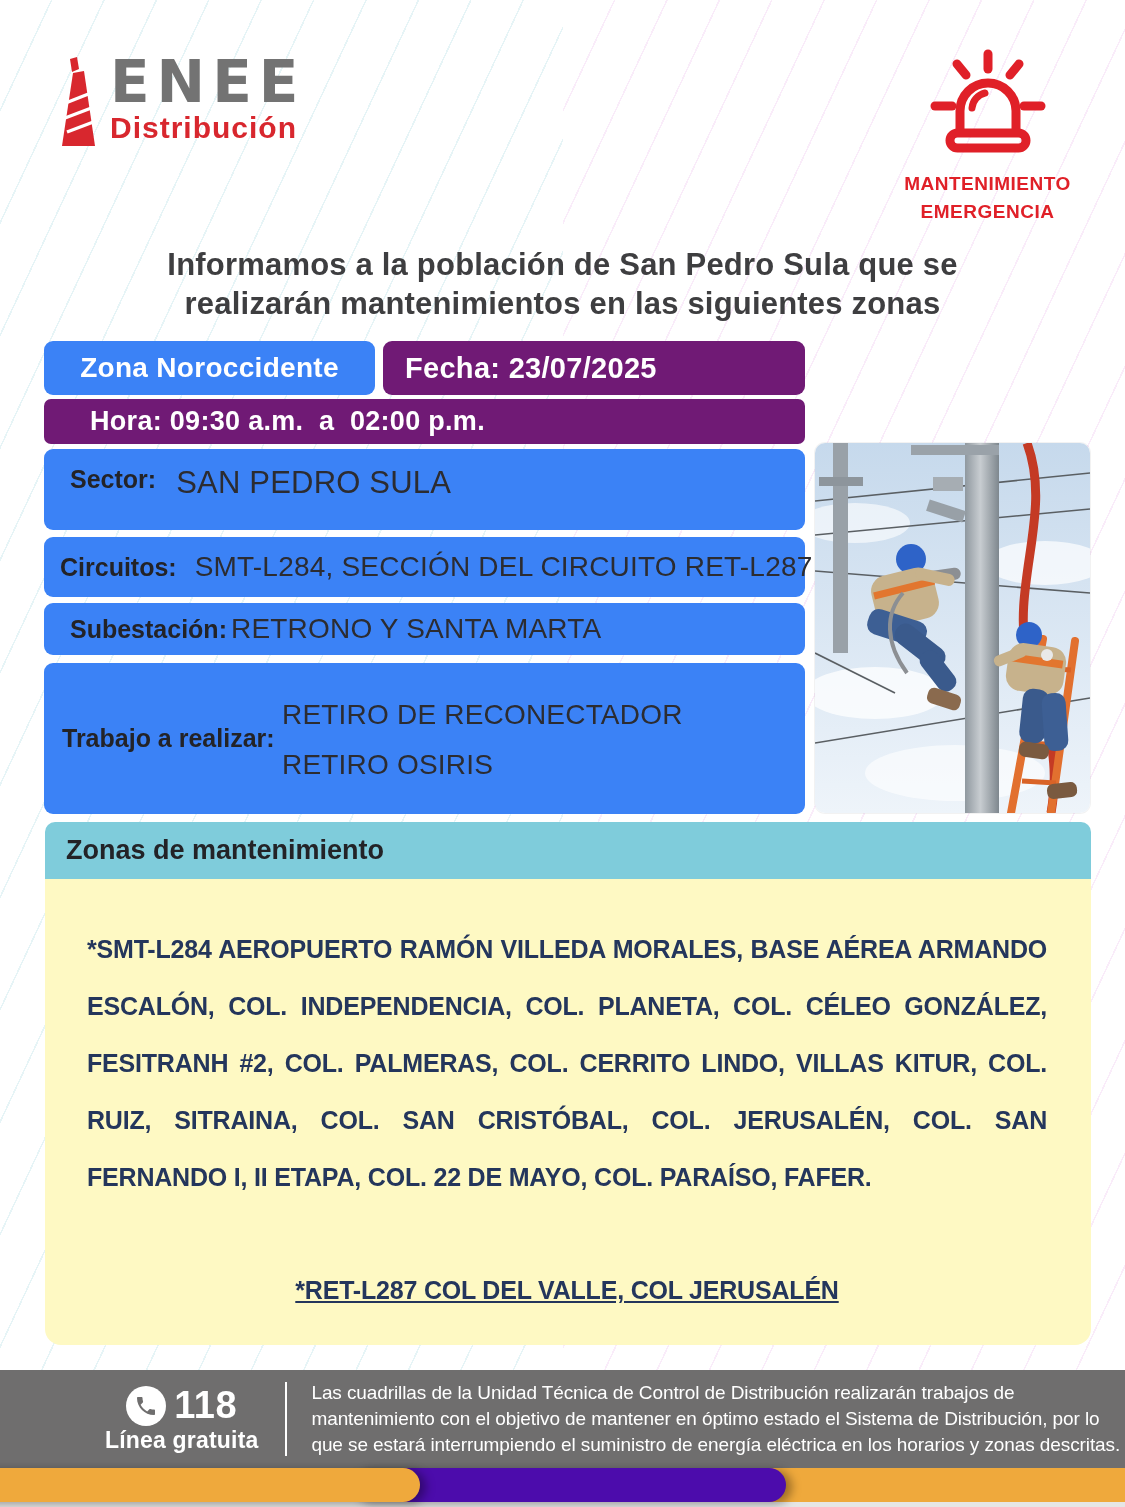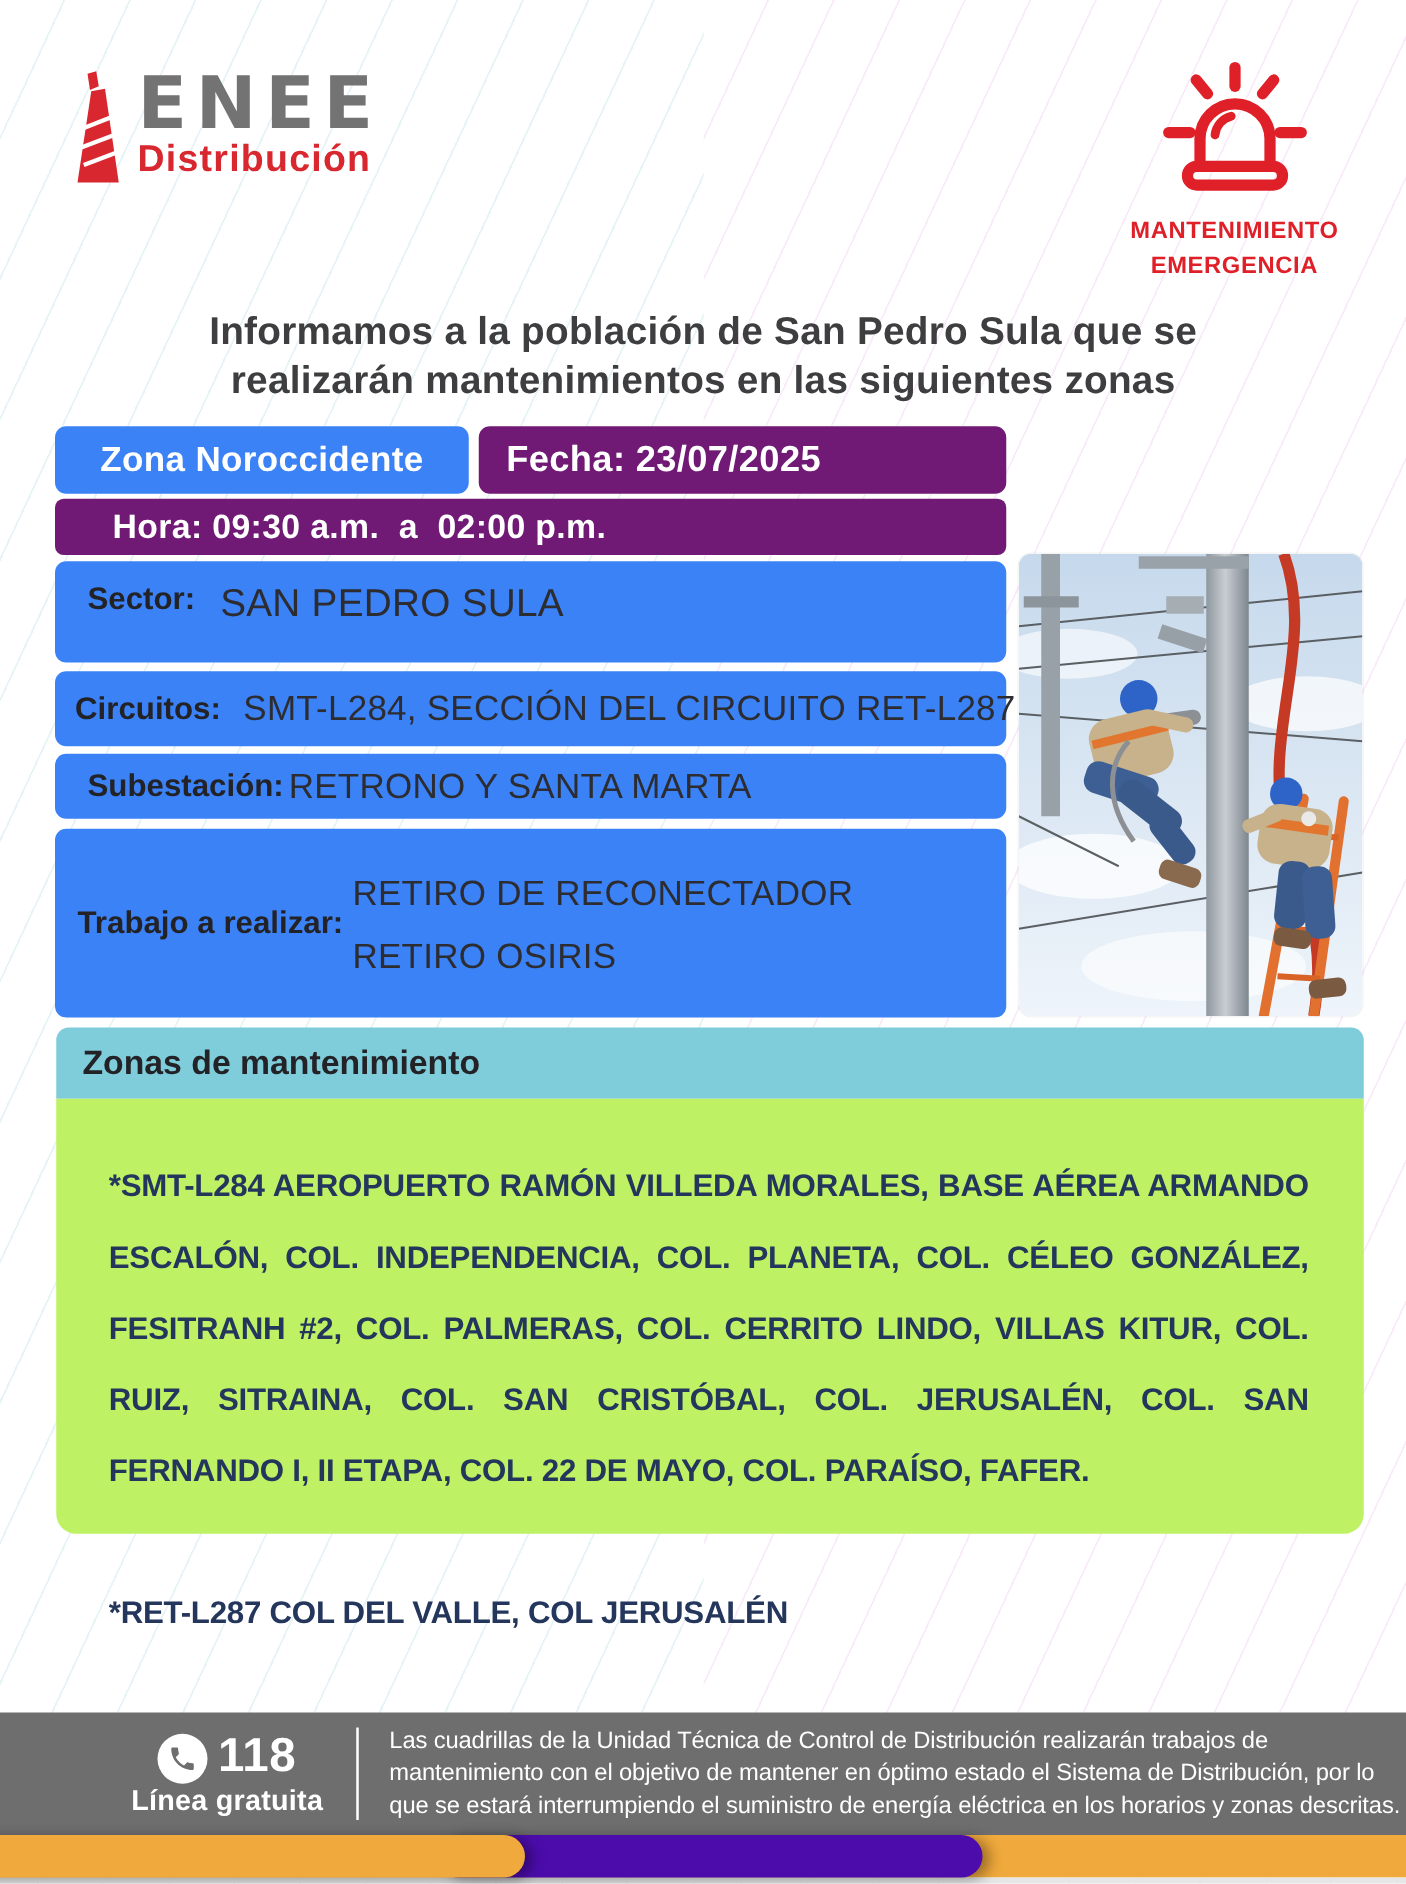--- a/index.html
+++ b/index.html
@@ -63,30 +63,30 @@
 
   
   .photo{left:815px;top:443px;width:275px;height:370px;border-radius:10px;overflow:hidden;
     box-shadow:0 0 0 1px rgba(0,0,0,.05);}
   .photo svg{display:block;}
 
   
   .zones-panel{left:45px;top:822px;width:1046px;}
   .zones-header{background:#7fccdb;height:57px;border-radius:10px 10px 0 0;display:flex;align-items:center;
     padding-left:21px;font-size:27px;font-weight:bold;color:#232327;box-sizing:border-box;}
-  .zones-body{background:#bef264;border-radius:0 0 16px 16px;height:348px;box-sizing:border-box;
+  .zones-body{background:#fef9c3;border-radius:0 0 16px 16px;height:466px;box-sizing:border-box;
     padding:42px 44px 0 42px;}
   .zones-body p{margin:0;color:#24365c;font-size:25px;font-weight:bold;letter-spacing:-.2px;
     line-height:57px;text-align:justify;}
-  .zones-body p.second{margin-top:56px;text-align:left;}
+  .zones-body p.second{margin-top:56px;text-align:center;text-decoration:underline;}
 
   
   .footer{left:0;top:1370px;width:1125px;height:98px;background:#6f6e6e;display:flex;align-items:center;}
   .phone-block{width:168px;margin-left:100px;text-align:center;color:#ffffff;}
-  .phone-row{display:flex;align-items:flex-end;justify-content:center;gap:8px;}
+  .phone-row{display:flex;align-items:center;justify-content:center;gap:8px;}
   .phone-circle{width:40px;height:40px;border-radius:50%;background:#ffffff;display:flex;
     align-items:center;justify-content:center;}
   .phone-number{font-size:38px;font-weight:bold;letter-spacing:.5px;}
   .phone-caption{font-size:23px;font-weight:bold;margin-top:0px;letter-spacing:.2px;}
   .footer-divider{width:2px;height:74px;background:#ffffff;margin:0 24px 0 22px;}
   .footer-message{color:#ffffff;font-size:19px;line-height:1.37;width:836px;letter-spacing:-.1px;}
 
   
   .pill-base{left:0;top:1468px;width:1125px;height:34px;background:#efa93c;}
   .pill{position:absolute;height:34px;border-radius:17px;}

